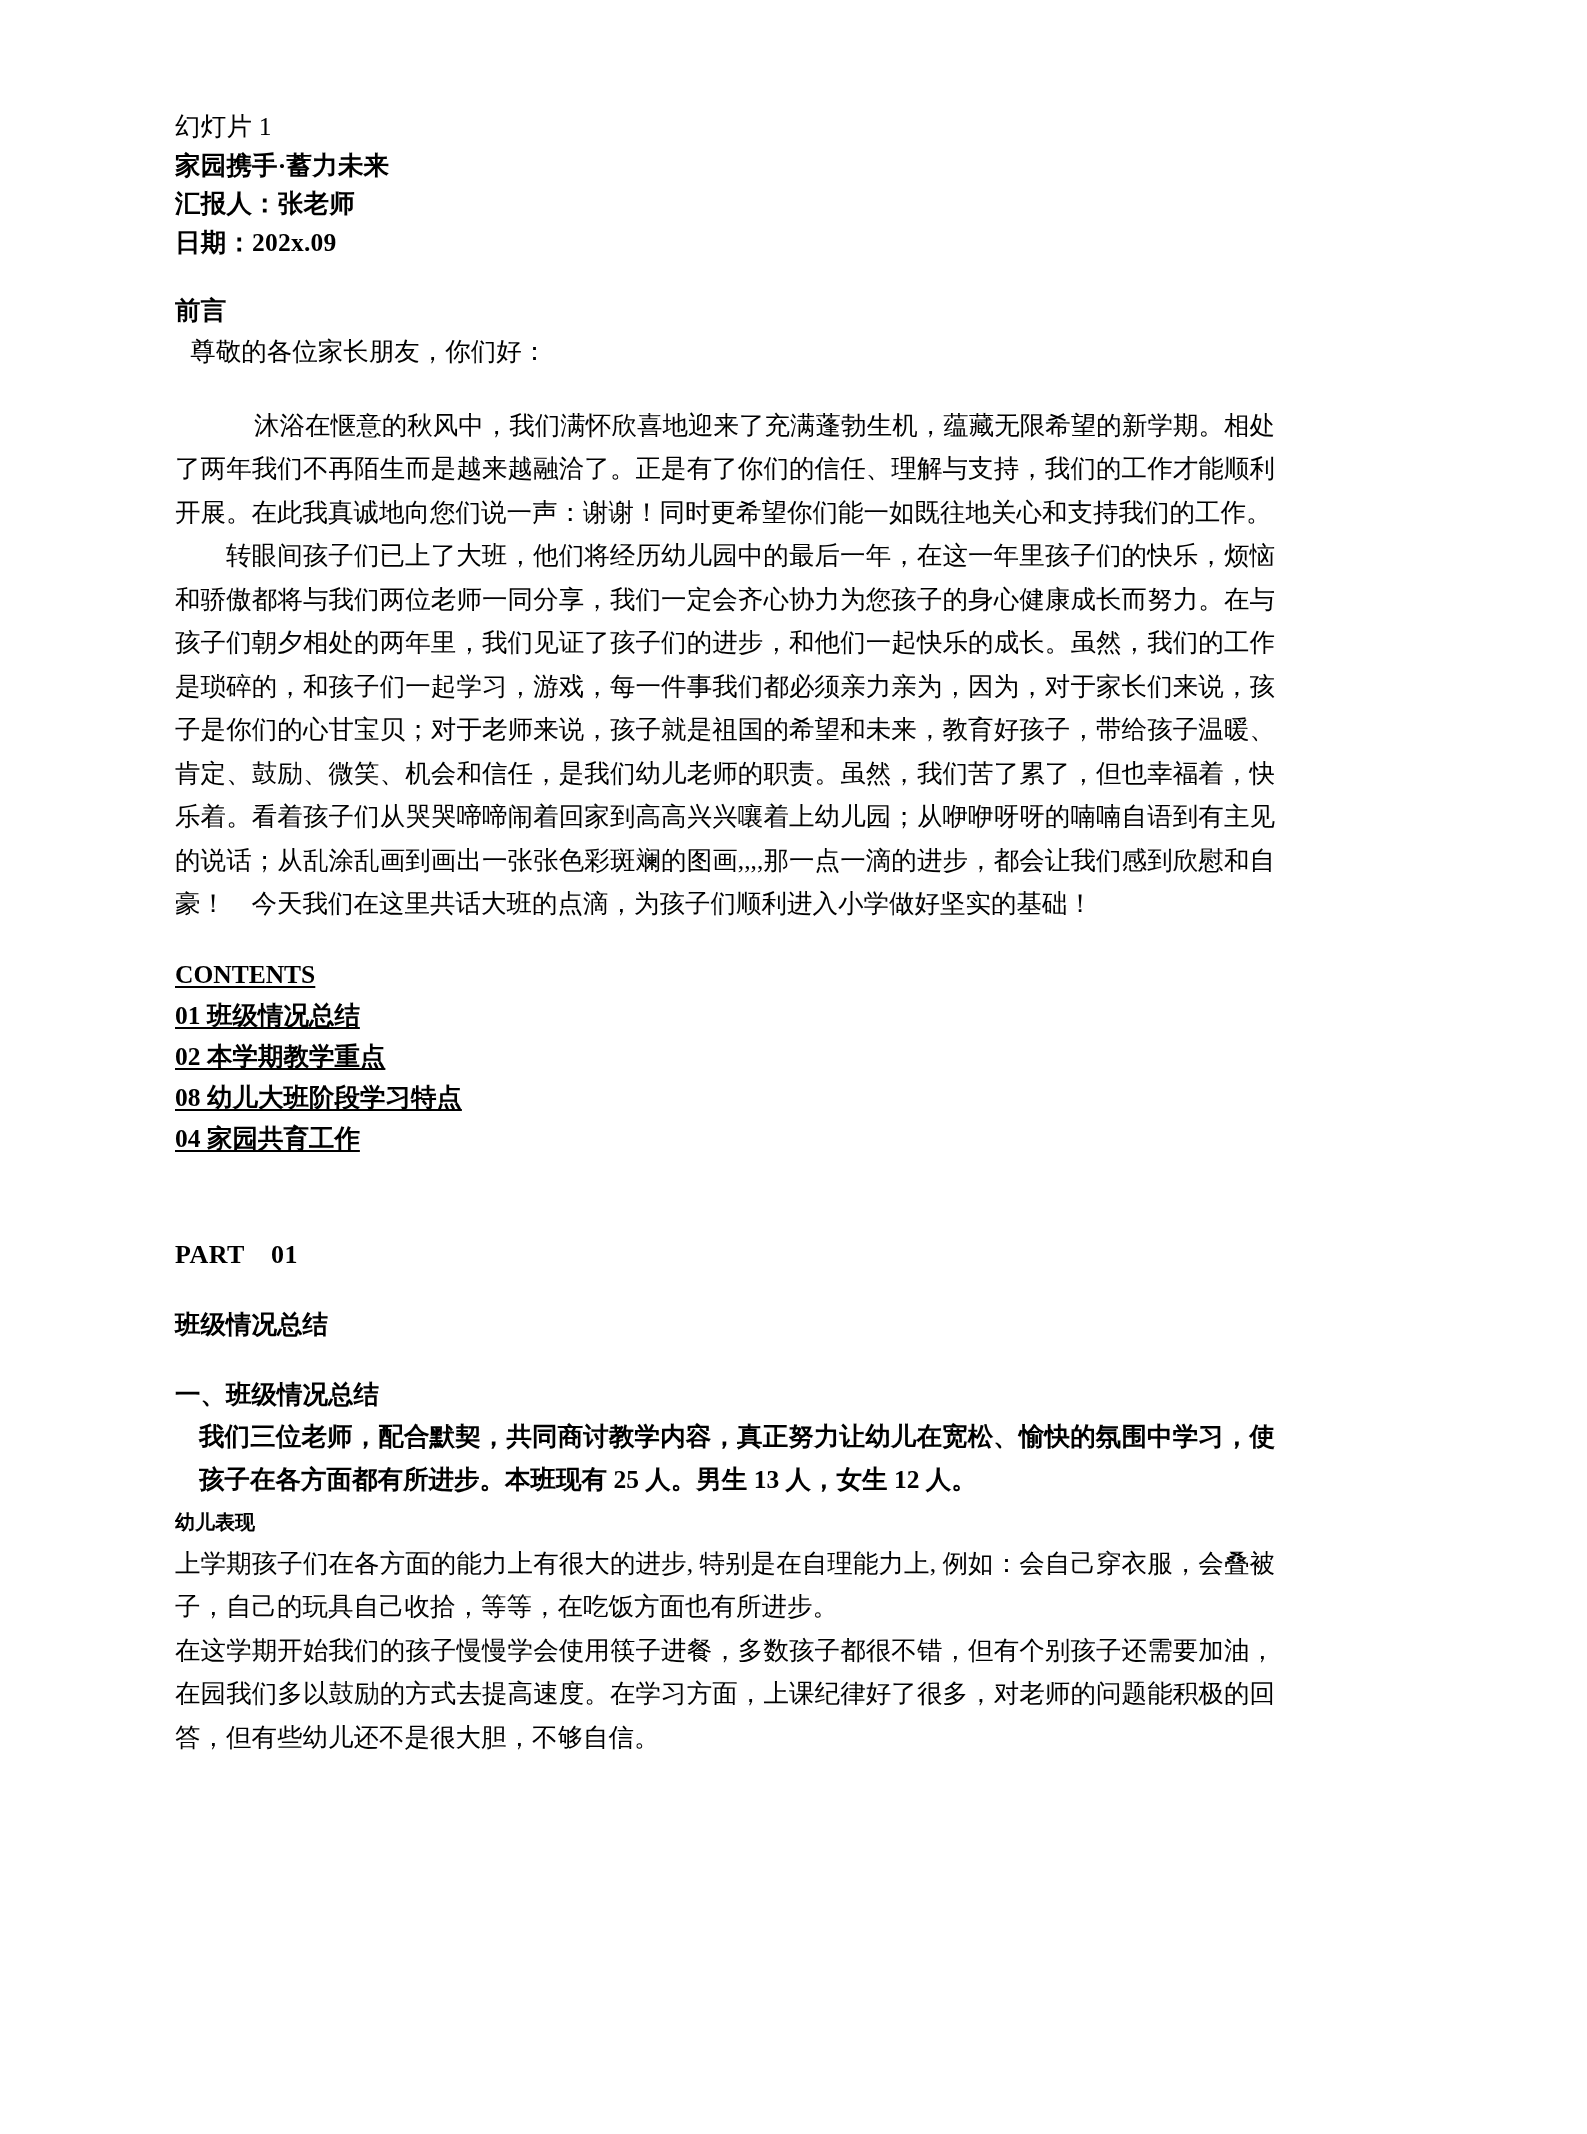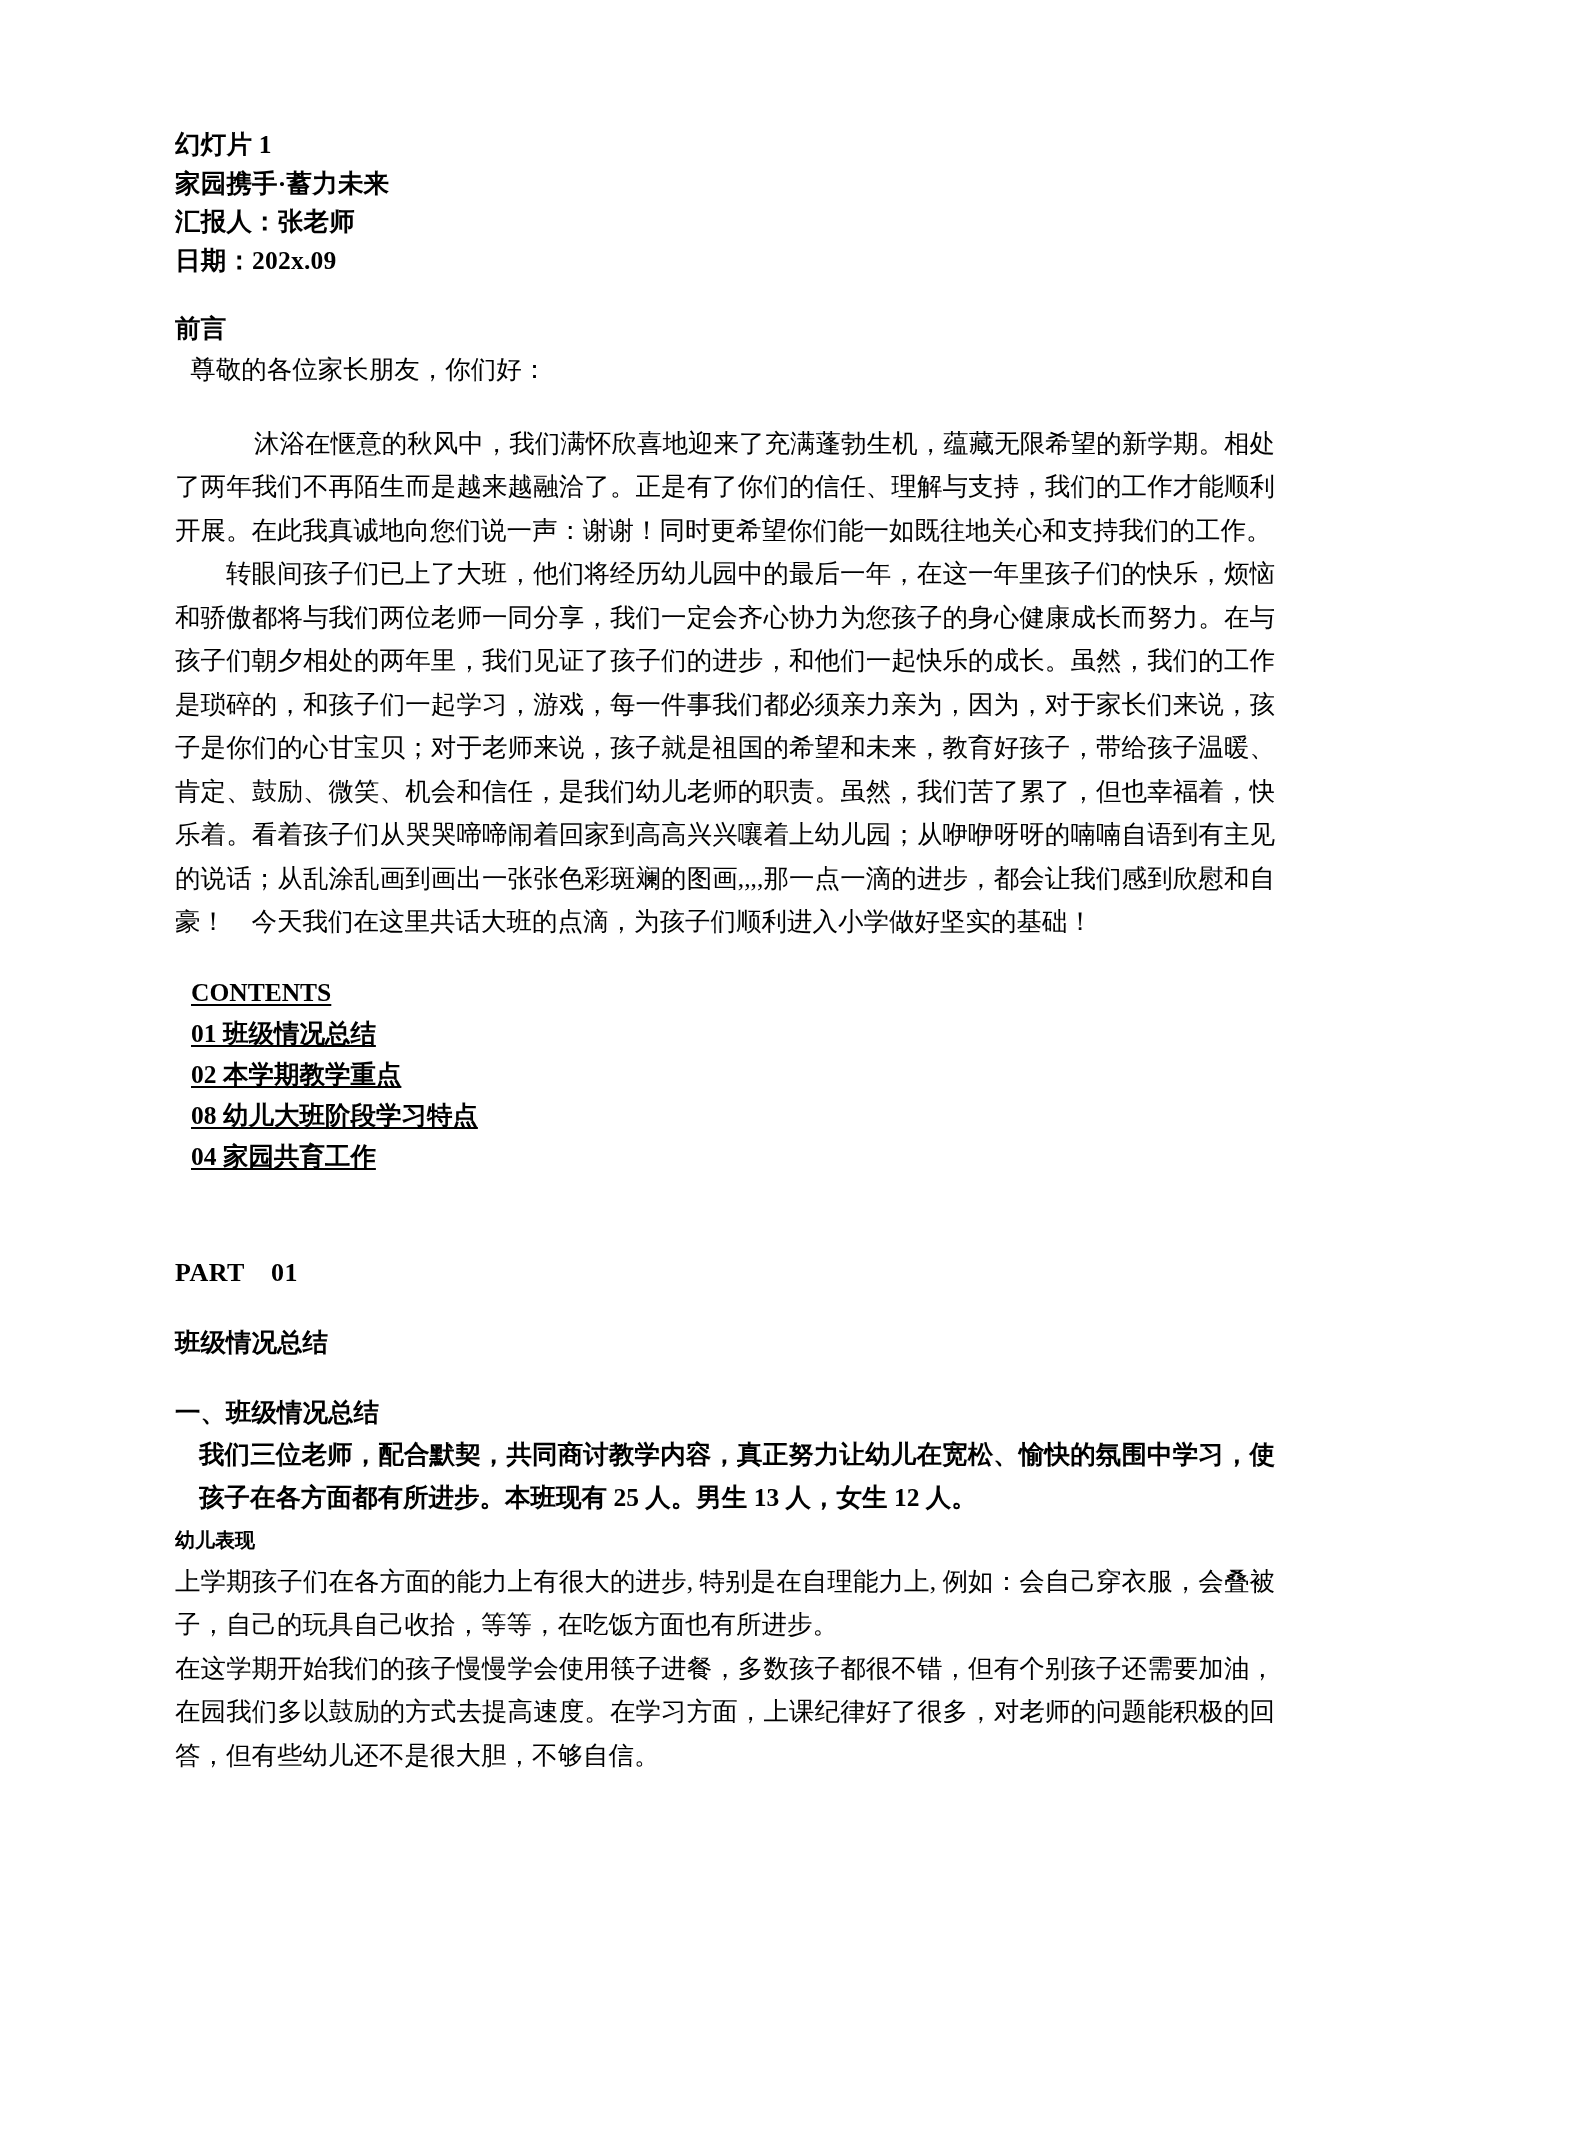--- a/index.html
+++ b/index.html
@@ -31,21 +31,21 @@
   }
 
   
   .line {
     font-size: 25.5px;
     line-height: 38px;
     letter-spacing: 0.2px;
     white-space: pre-wrap;
   }
   .bold { font-weight: bold; }
-  .reg  { font-weight: bold; margin-top: 18px; }
+  .reg  { font-weight: normal; }
 
   .title-block .line { line-height: 38.5px; }
   .spacer-md { height: 30px; }
   .spacer-xl { height: 74px; }
 
   
   .para {
     font-size: 25.5px;
     line-height: 43.5px;
     text-align: justify;
@@ -65,21 +65,20 @@
 
   
   .contents-head,
   .contents-item {
     font-size: 25.5px;
     line-height: 38px;
     font-weight: bold;
     text-decoration: underline;
     text-underline-offset: 3px;
     display: inline-block;
-    margin-left: 16px;
   }
   .contents-row { line-height: 38px; }
 
   
   .part-label {
     font-size: 26px;
     line-height: 40px;
     font-weight: bold;
     letter-spacing: 0.5px;
   }

